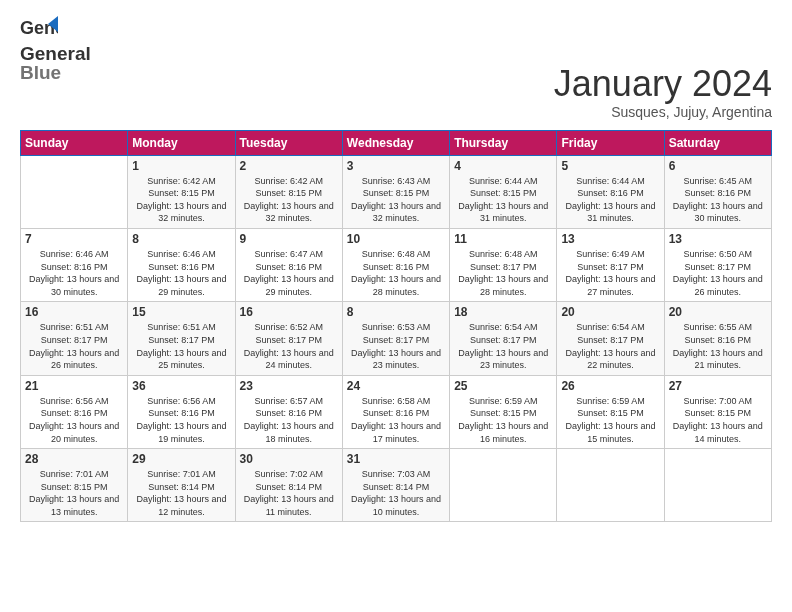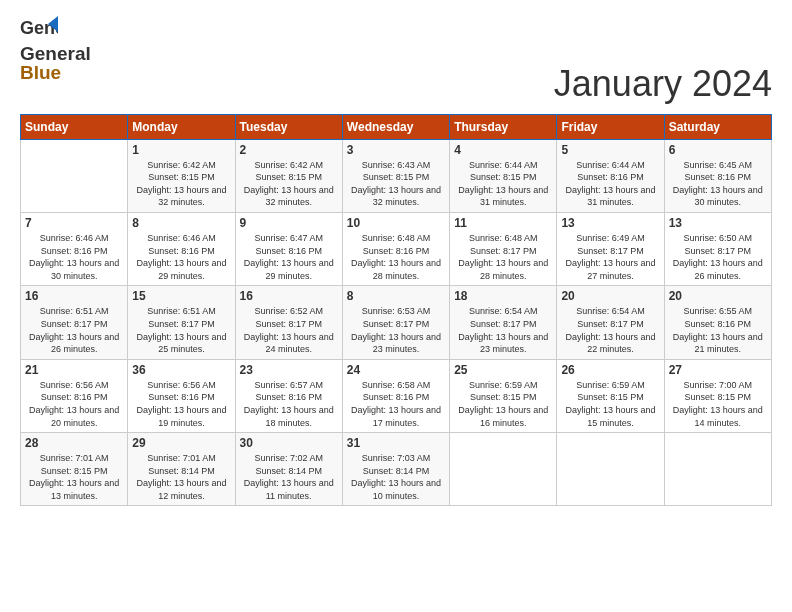--- a/index.html
+++ b/index.html
@@ -44,21 +44,21 @@
     .subtitle {
       font-size: 14px;
       color: #555;
     }
     table {
       width: 100%;
       border-collapse: collapse;
       table-layout: fixed;
     }
     thead tr th {
-      background: #c2410c;
+      background: #be185d;
       color: #fff;
       font-size: 12px;
       font-weight: bold;
       padding: 5px 4px;
       text-align: left;
       border: 1px solid #1a6bbf;
       margin-left: 10px;
     }
     tbody tr td {
       border: 1px solid #ccc;
@@ -95,25 +95,26 @@
   <div class="header">
     <div class="logo">
       <div class="logo-row">
         <svg width="38" height="32" viewBox="0 0 38 32">
           <text x="0" y="18" font-size="18" font-weight="bold" fill="#333" font-family="Arial">General</text>
           <polygon points="28,8 38,0 38,16" fill="#1a6bbf"></polygon>
         </svg>
       </div>
       <div style="display:flex; flex-direction:column; margin-top:-4px;">
         <span style="font-size:19px; font-weight:bold; color:#333; line-height:1.1;">General</span>
-        <span style="font-size:19px; font-weight:bold; color:#a16207; line-height:1.1; margin-top:-2px;">Blue</span>
+        <span style="font-size:19px; font-weight:bold; color:#737373; line-height:1.1; margin-top:-2px;">Blue</span>
       </div>
     </div>
     <div class="title-block">
       <div class="month-title">January 2024</div>
+      <div class="subtitle">Susques, Jujuy, Argentina</div>
     </div>
   </div>
 
   <table>
     <thead>
       <tr>
       <th>Sunday</th>
           <th>Monday</th>
           <th>Tuesday</th>
           <th>Wednesday</th>

